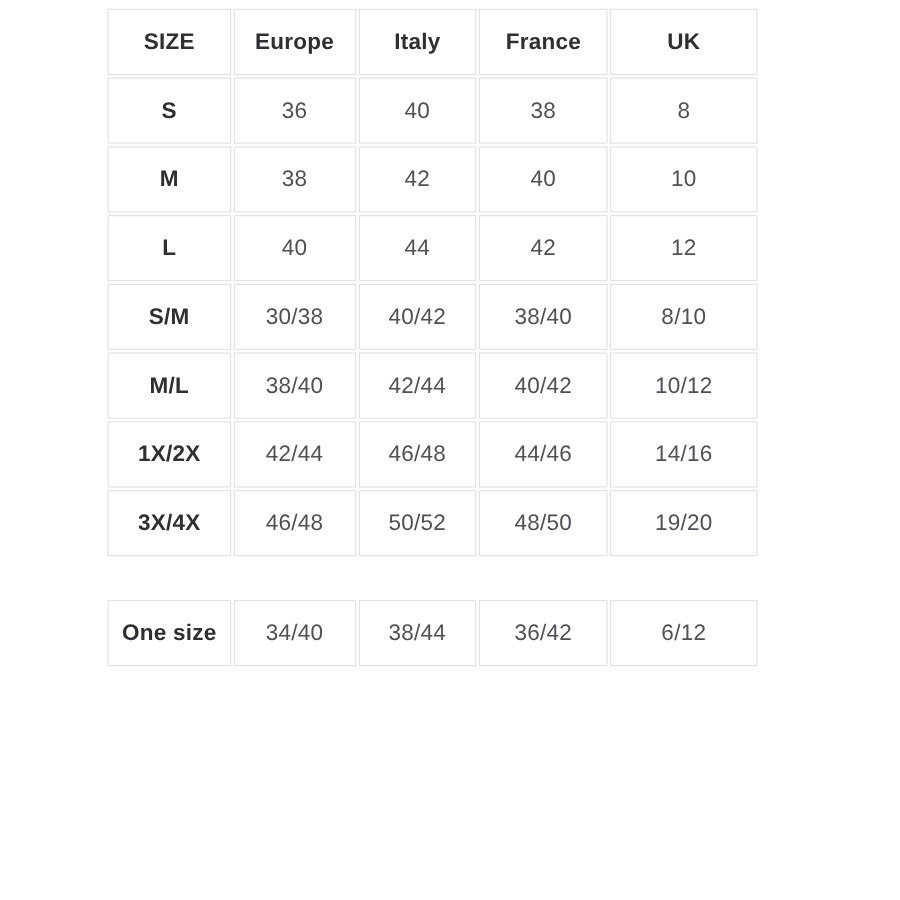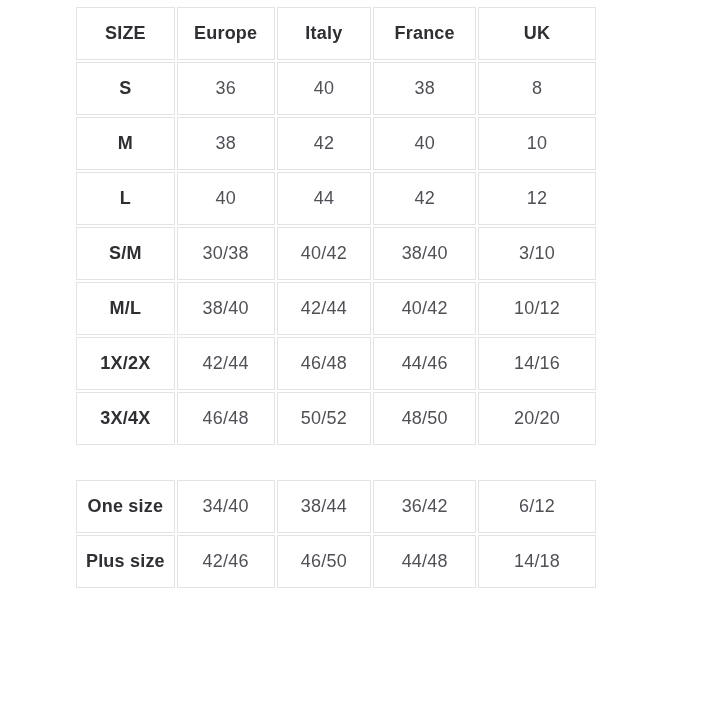--- a/index.html
+++ b/index.html
@@ -9,21 +9,21 @@
   }
   body {
     width: 720px;
     height: 720px;
     font-family: "Liberation Sans", sans-serif;
     position: relative;
     overflow: hidden;
   }
   .chart-wrap {
     position: absolute;
-    left: 74px;
+    left: 84px;
     top: 5px;
     width: 524px;
   }
   table.size-table {
     border-collapse: separate;
     border-spacing: 2px;
     table-layout: fixed;
     width: 524px;
   }
   table.size-table col.c1 { width: 98px; }
@@ -94,65 +94,58 @@
         <td>40</td>
         <td>44</td>
         <td>42</td>
         <td>12</td>
       </tr>
       <tr>
         <td class="label">S/M</td>
         <td>30/38</td>
         <td>40/42</td>
         <td>38/40</td>
-        <td>3/10</td>
+        <td>8/10</td>
       </tr>
       <tr>
         <td class="label">M/L</td>
         <td>38/40</td>
         <td>42/44</td>
         <td>40/42</td>
         <td>10/12</td>
       </tr>
       <tr>
         <td class="label">1X/2X</td>
         <td>42/44</td>
         <td>46/48</td>
         <td>44/46</td>
         <td>14/16</td>
       </tr>
       <tr>
         <td class="label">3X/4X</td>
         <td>46/48</td>
         <td>50/52</td>
         <td>48/50</td>
-        <td>20/20</td>
+        <td>19/20</td>
       </tr>
     </tbody>
   </table>
 
   <table class="size-table second">
     <colgroup>
       <col class="c1">
         <col class="c2">
         <col class="c3">
         <col class="c4">
         <col class="c5">
     </colgroup>
     <tbody>
       <tr>
         <td class="label">One size</td>
         <td>34/40</td>
         <td>38/44</td>
         <td>36/42</td>
         <td>6/12</td>
       </tr>
-      <tr>
-        <td class="label">Plus size</td>
-        <td>42/46</td>
-        <td>46/50</td>
-        <td>44/48</td>
-        <td>14/18</td>
-      </tr>
     </tbody>
   </table>
 
 </div>
 
 </body></html>

